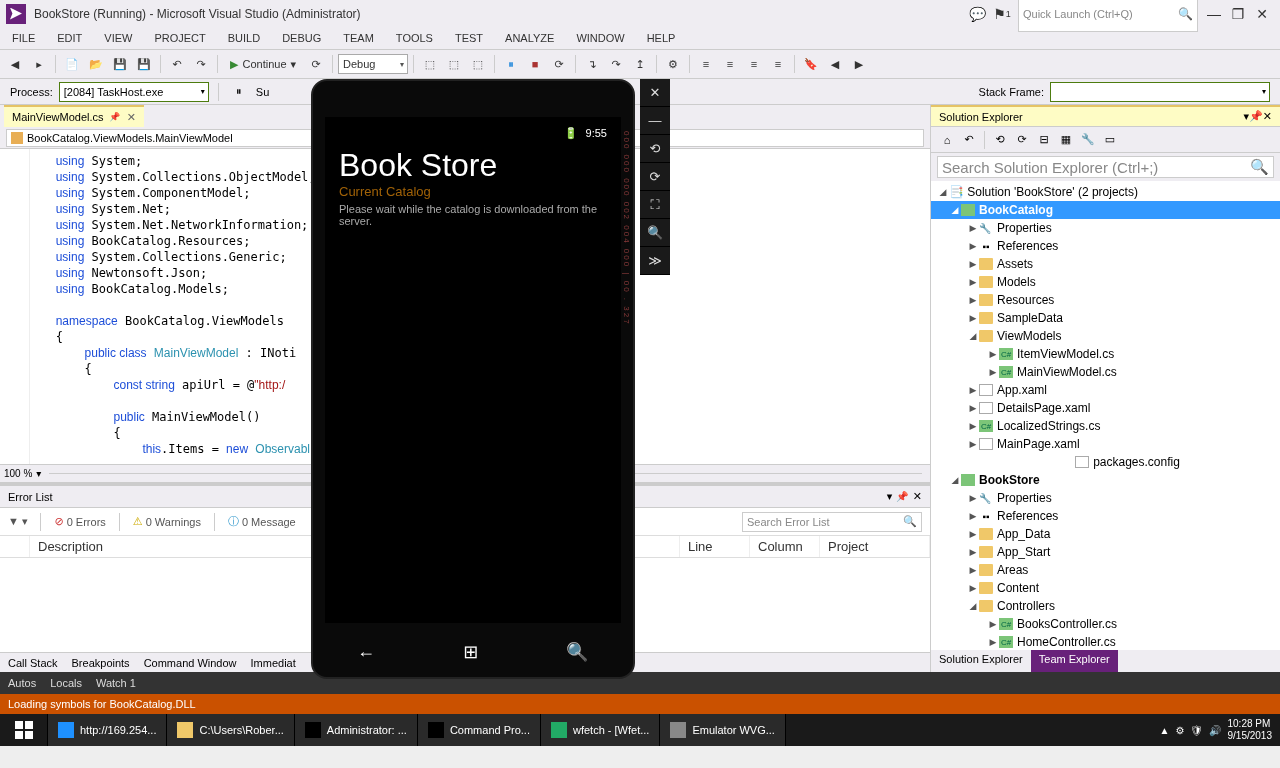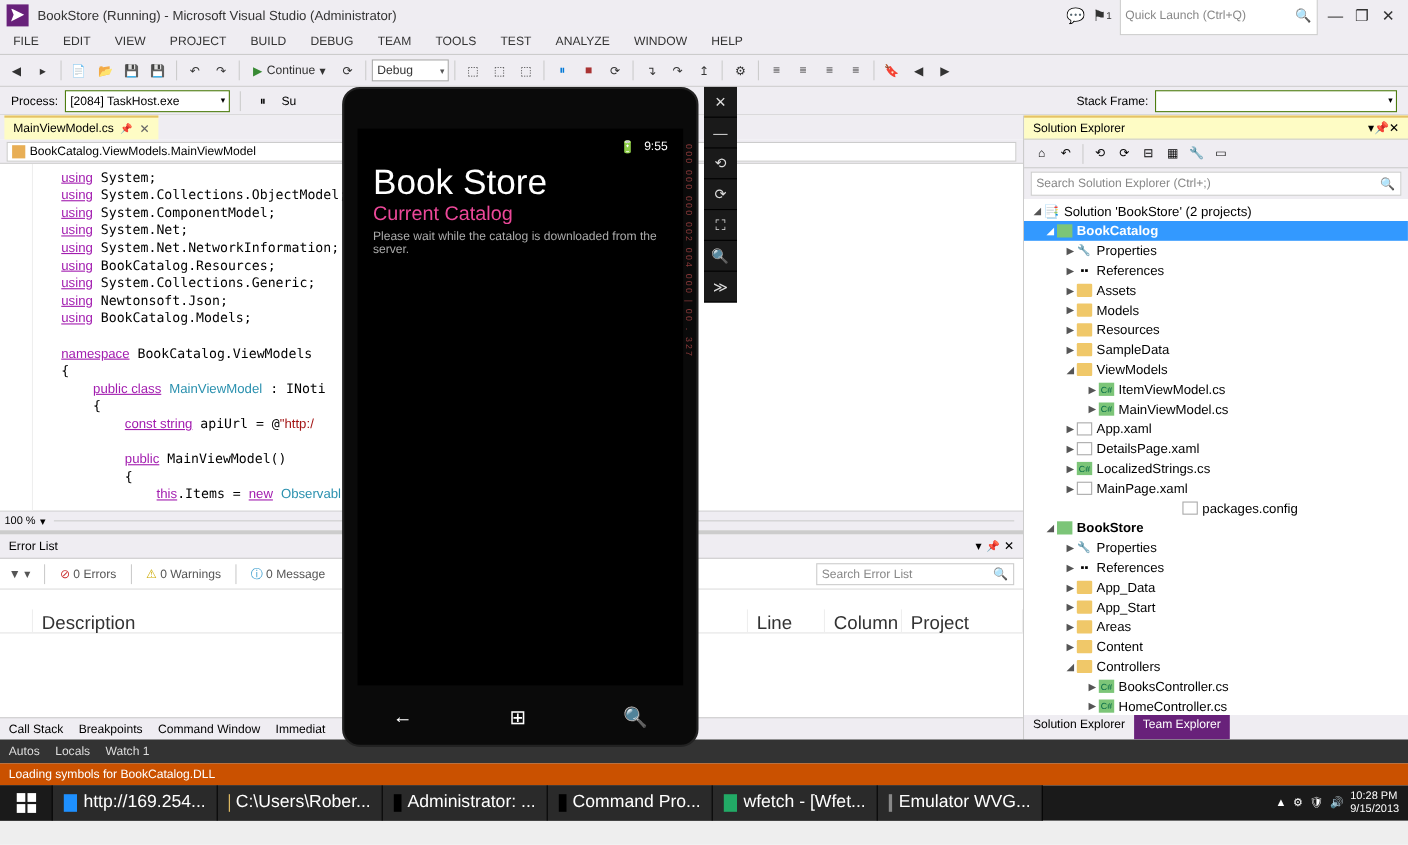--- a/index.html
+++ b/index.html
@@ -46,44 +46,44 @@
 
 
 .ed-navbar { height:22px; background:#efedf2; border-bottom:1px solid #ccc; display:flex; align-items:center; padding:0 6px; font-size:11px; }
 .nav-combo { flex:1; height:18px; border:1px solid #ccc; background:#fff; padding:0 4px; display:flex; align-items:center; gap:4px; }
 .nav-icon { width:12px; height:12px; background:#e8ae55; }
 
 
 .code-area { flex:1; display:flex; overflow:hidden; background:#fff; position:relative; }
 .code-gutter { width:30px; background:#fff; border-right:1px solid #eee; }
 .code { flex:1; font-family:Consolas,monospace; font-size:12px; line-height:16px; padding:4px 0 0 4px; white-space:pre; color:#000; overflow:hidden; }
-.code .kw { color:#a21caf;text-decoration:underline; }
+.code .kw { color:#1d4ed8; }
 .code .tp { color:#2b91af; }
 .code .st { color:#a31515; }
 .zoom { height:18px; border-top:1px solid #ccc; display:flex; align-items:center; font-size:10px; padding:0 4px; gap:4px; background:#efedf2; }
 
 
 .err-panel { height:190px; border-top:4px solid #ccc; display:flex; flex-direction:column; background:#fff; }
 .err-hdr { height:22px; background:#efedf2; border-bottom:1px solid #ccc; display:flex; align-items:center; padding:0 8px; font-size:11px; }
 .err-hdr .spring { flex:1; }
 .err-hdr .pin { font-size:10px; margin:0 4px; }
 .err-tools { height:28px; display:flex; align-items:center; gap:10px; padding:0 8px; font-size:11px; color:#555; border-bottom:1px solid #ddd; }
 .err-filter { display:flex; align-items:center; gap:3px; }
 .err-search { margin-left:auto; width:180px; height:20px; border:1px solid #ccc; padding:0 4px; font-size:11px; color:#888; display:flex; align-items:center; }
-.err-cols { height:22px; display:flex; border-bottom:1px solid #ddd; font-size:17px; color:#333;margin-top:18px; }
+.err-cols { height:22px; display:flex; border-bottom:1px solid #ddd; font-size:13px; color:#333; }
 .err-cols > div { padding:3px 8px; border-right:1px solid #eee; }
 .err-body { flex:1; background:#fff; }
 .err-foot { height:20px; background:#efedf2; border-top:1px solid #ccc; display:flex; gap:14px; padding:0 8px; font-size:11px; align-items:center; }
 
 
 .sol-hdr { height:22px; background:#fefcc5; border-top:2px solid #e5c365; border-bottom:1px solid #ccc; display:flex; align-items:center; padding:0 8px; font-size:11px; }
 .sol-hdr .spring { flex:1; }
 .sol-tools { height:26px; display:flex; align-items:center; gap:2px; padding:0 6px; border-bottom:1px solid #ccc; }
 .sol-tools .tb-btn { width:20px; height:20px; font-size:11px; }
-.sol-search { height:22px; border:1px solid #ccc; margin:3px 6px; font-size:11px; color:#888; padding:0 4px; display:flex; align-items:center; background:#fff;justify-content:center; }
+.sol-search { height:22px; border:1px solid #ccc; margin:3px 6px; font-size:15px; color:#888; padding:0 4px; display:flex; align-items:center; background:#fff;justify-content:center; }
 .sol-tree { flex:1; overflow:auto; font-size:12px; background:#fff; padding:2px 0; }
 .tree-row { display:flex; align-items:center; height:18px; padding-right:4px; white-space:nowrap; }
 .tree-row.selected { background:#3399ff; color:#fff; }
 .tw { display:inline-block; width:12px; text-align:center; font-size:9px; color:#555; }
 .tree-row.selected .tw { color:#fff; }
 .folder-ico { width:14px; height:12px; background:#f0c869; margin-right:4px; border-radius:1px; }
 .cs-ico { width:14px; height:12px; background:#7cc578; margin-right:4px; font-size:8px; color:#064; display:flex; align-items:center; justify-content:center; }
 .cs-ico::before { content:"C#"; }
 .proj-ico { width:14px; height:12px; background:#7cc578; margin-right:4px; }
 .file-ico { width:14px; height:12px; background:#fff; border:1px solid #aaa; margin-right:4px; }
@@ -91,31 +91,31 @@
 .sol-foot { height:22px; display:flex; background:#efedf2; font-size:11px; }
 .sol-foot > div { padding:3px 8px; }
 .sol-foot .active { background:#68217a; color:#fff; }
 
 
 .watch-bar { height:22px; background:#333; color:#ddd; font-size:11px; display:flex; align-items:center; gap:14px; padding:0 8px; }
 .status-bar { height:20px; background:#ca5100; color:#fff; font-size:11px; display:flex; align-items:center; padding:0 8px; }
 
 
 .taskbar { height:32px; background:#1a1a1a; display:flex; align-items:stretch; }
-.task-btn { min-width:52px; padding:0 10px; display:flex; align-items:center; gap:6px; color:#fff; font-size:16px; border-right:1px solid #000; background:#2a2a2a; max-width:150px; overflow:hidden; white-space:nowrap; }
+.task-btn { min-width:52px; padding:0 10px; display:flex; align-items:center; gap:6px; color:#fff; font-size:11px; border-right:1px solid #000; background:#2a2a2a; max-width:150px; overflow:hidden; white-space:nowrap; }
 .task-btn.start { min-width:48px; background:#1a1a1a; justify-content:center; }
 .tray { margin-left:auto; display:flex; align-items:center; gap:6px; padding:0 8px; color:#fff; font-size:10px; }
 .tray .clock { line-height:12px; }
 
 
 .phone { position:absolute; left:311px; top:79px; width:324px; height:600px; background:#0a0a0a; border-radius:16px; border:2px solid #222; z-index:50; overflow:hidden; }
 .phone-screen { position:absolute; left:12px; right:12px; top:36px; bottom:54px; background:#000; color:#fff; padding:8px 14px; }
 .phone-status { display:flex; justify-content:flex-end; gap:8px; font-size:11px; align-items:center; height:16px; }
 .phone h1 { font-size:32px; font-weight:300; margin-top:6px; }
-.phone h2 { font-size:18px; font-weight:400; margin-top:0px; color:#ec4899; }
+.phone h2 { font-size:13px; font-weight:400; margin-top:0px; color:#a16207; }
 .phone h3 { font-size:22px; font-weight:300; margin-top:24px; }
 .phone p { font-size:11px; color:#aaa; margin-top:4px; }
 .phone-metrics { position:absolute; right:2px; top:50px; font-size:8px; color:#8a3a3a; writing-mode:vertical-rl; letter-spacing:2px; }
 .phone-nav { position:absolute; bottom:14px; left:0; right:0; display:flex; justify-content:space-around; color:#fff; font-size:18px; }
 .emu-toolbar { position:absolute; left:640px; top:79px; width:30px; background:#1a1a1a; z-index:50; display:flex; flex-direction:column; }
 .emu-toolbar div { height:28px; color:#ddd; display:flex; align-items:center; justify-content:center; font-size:13px; border-bottom:1px solid #000; }
 
 svg { display:block; }
 </style>
 </head>

